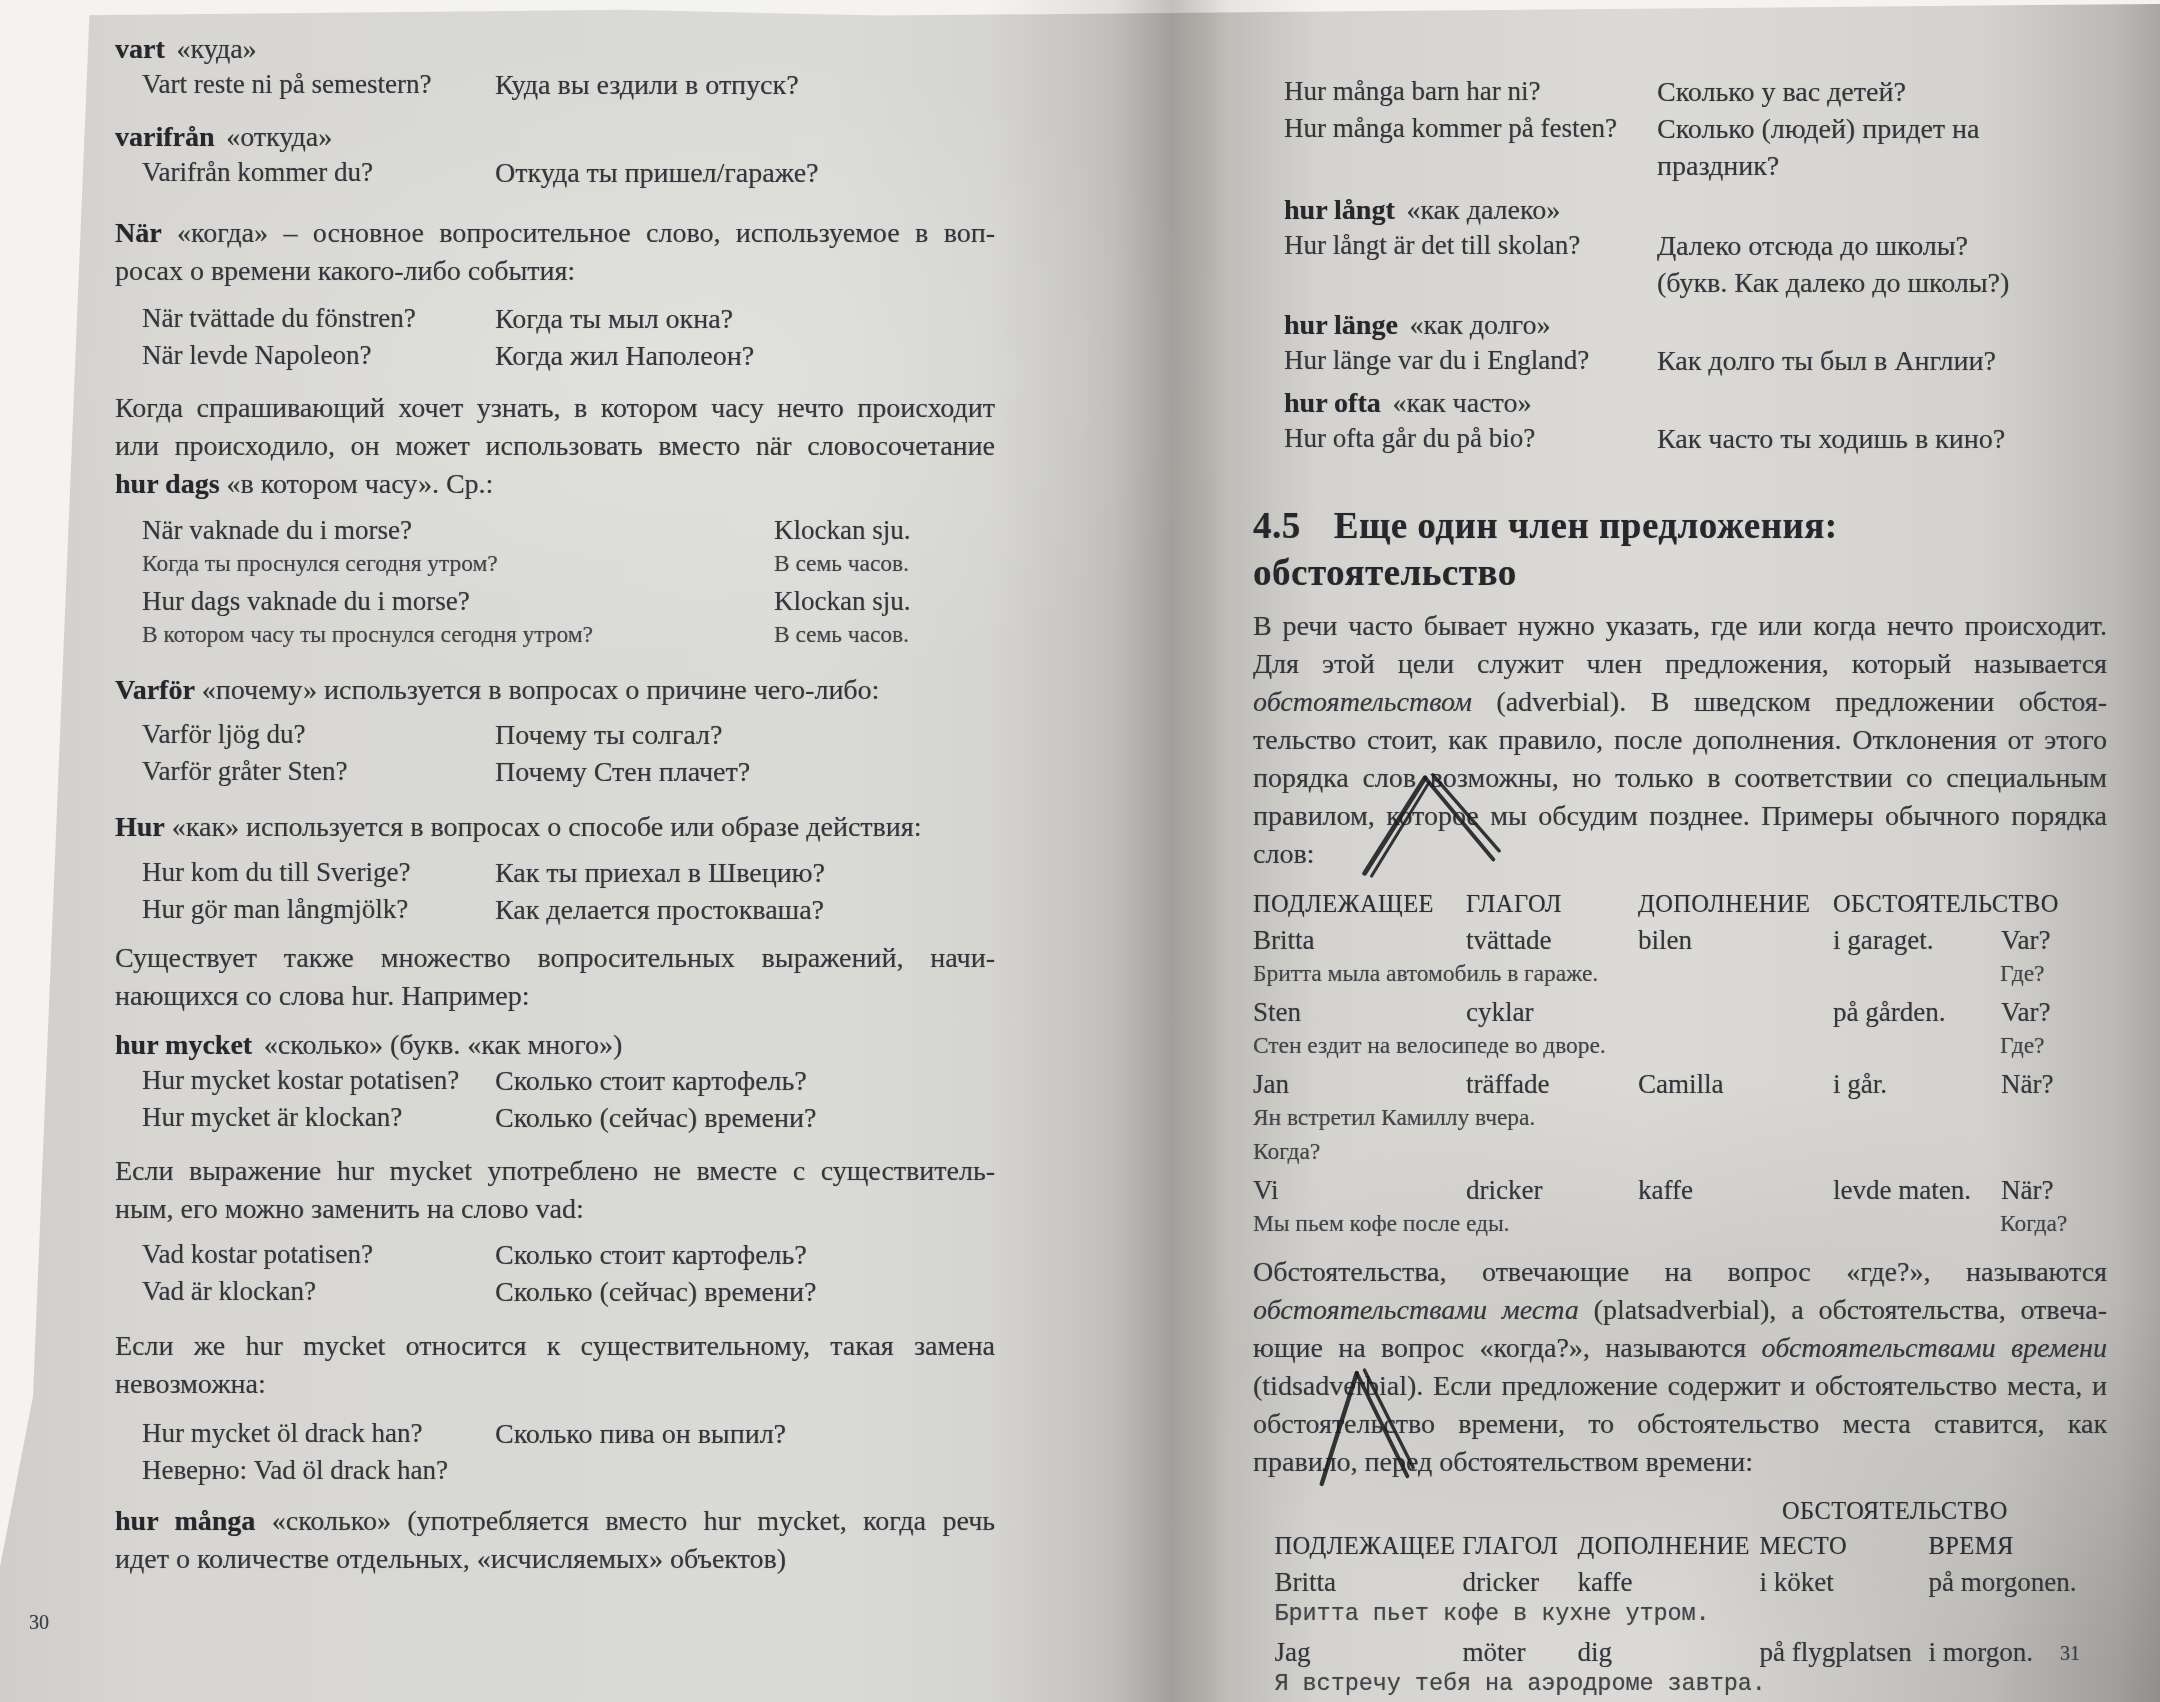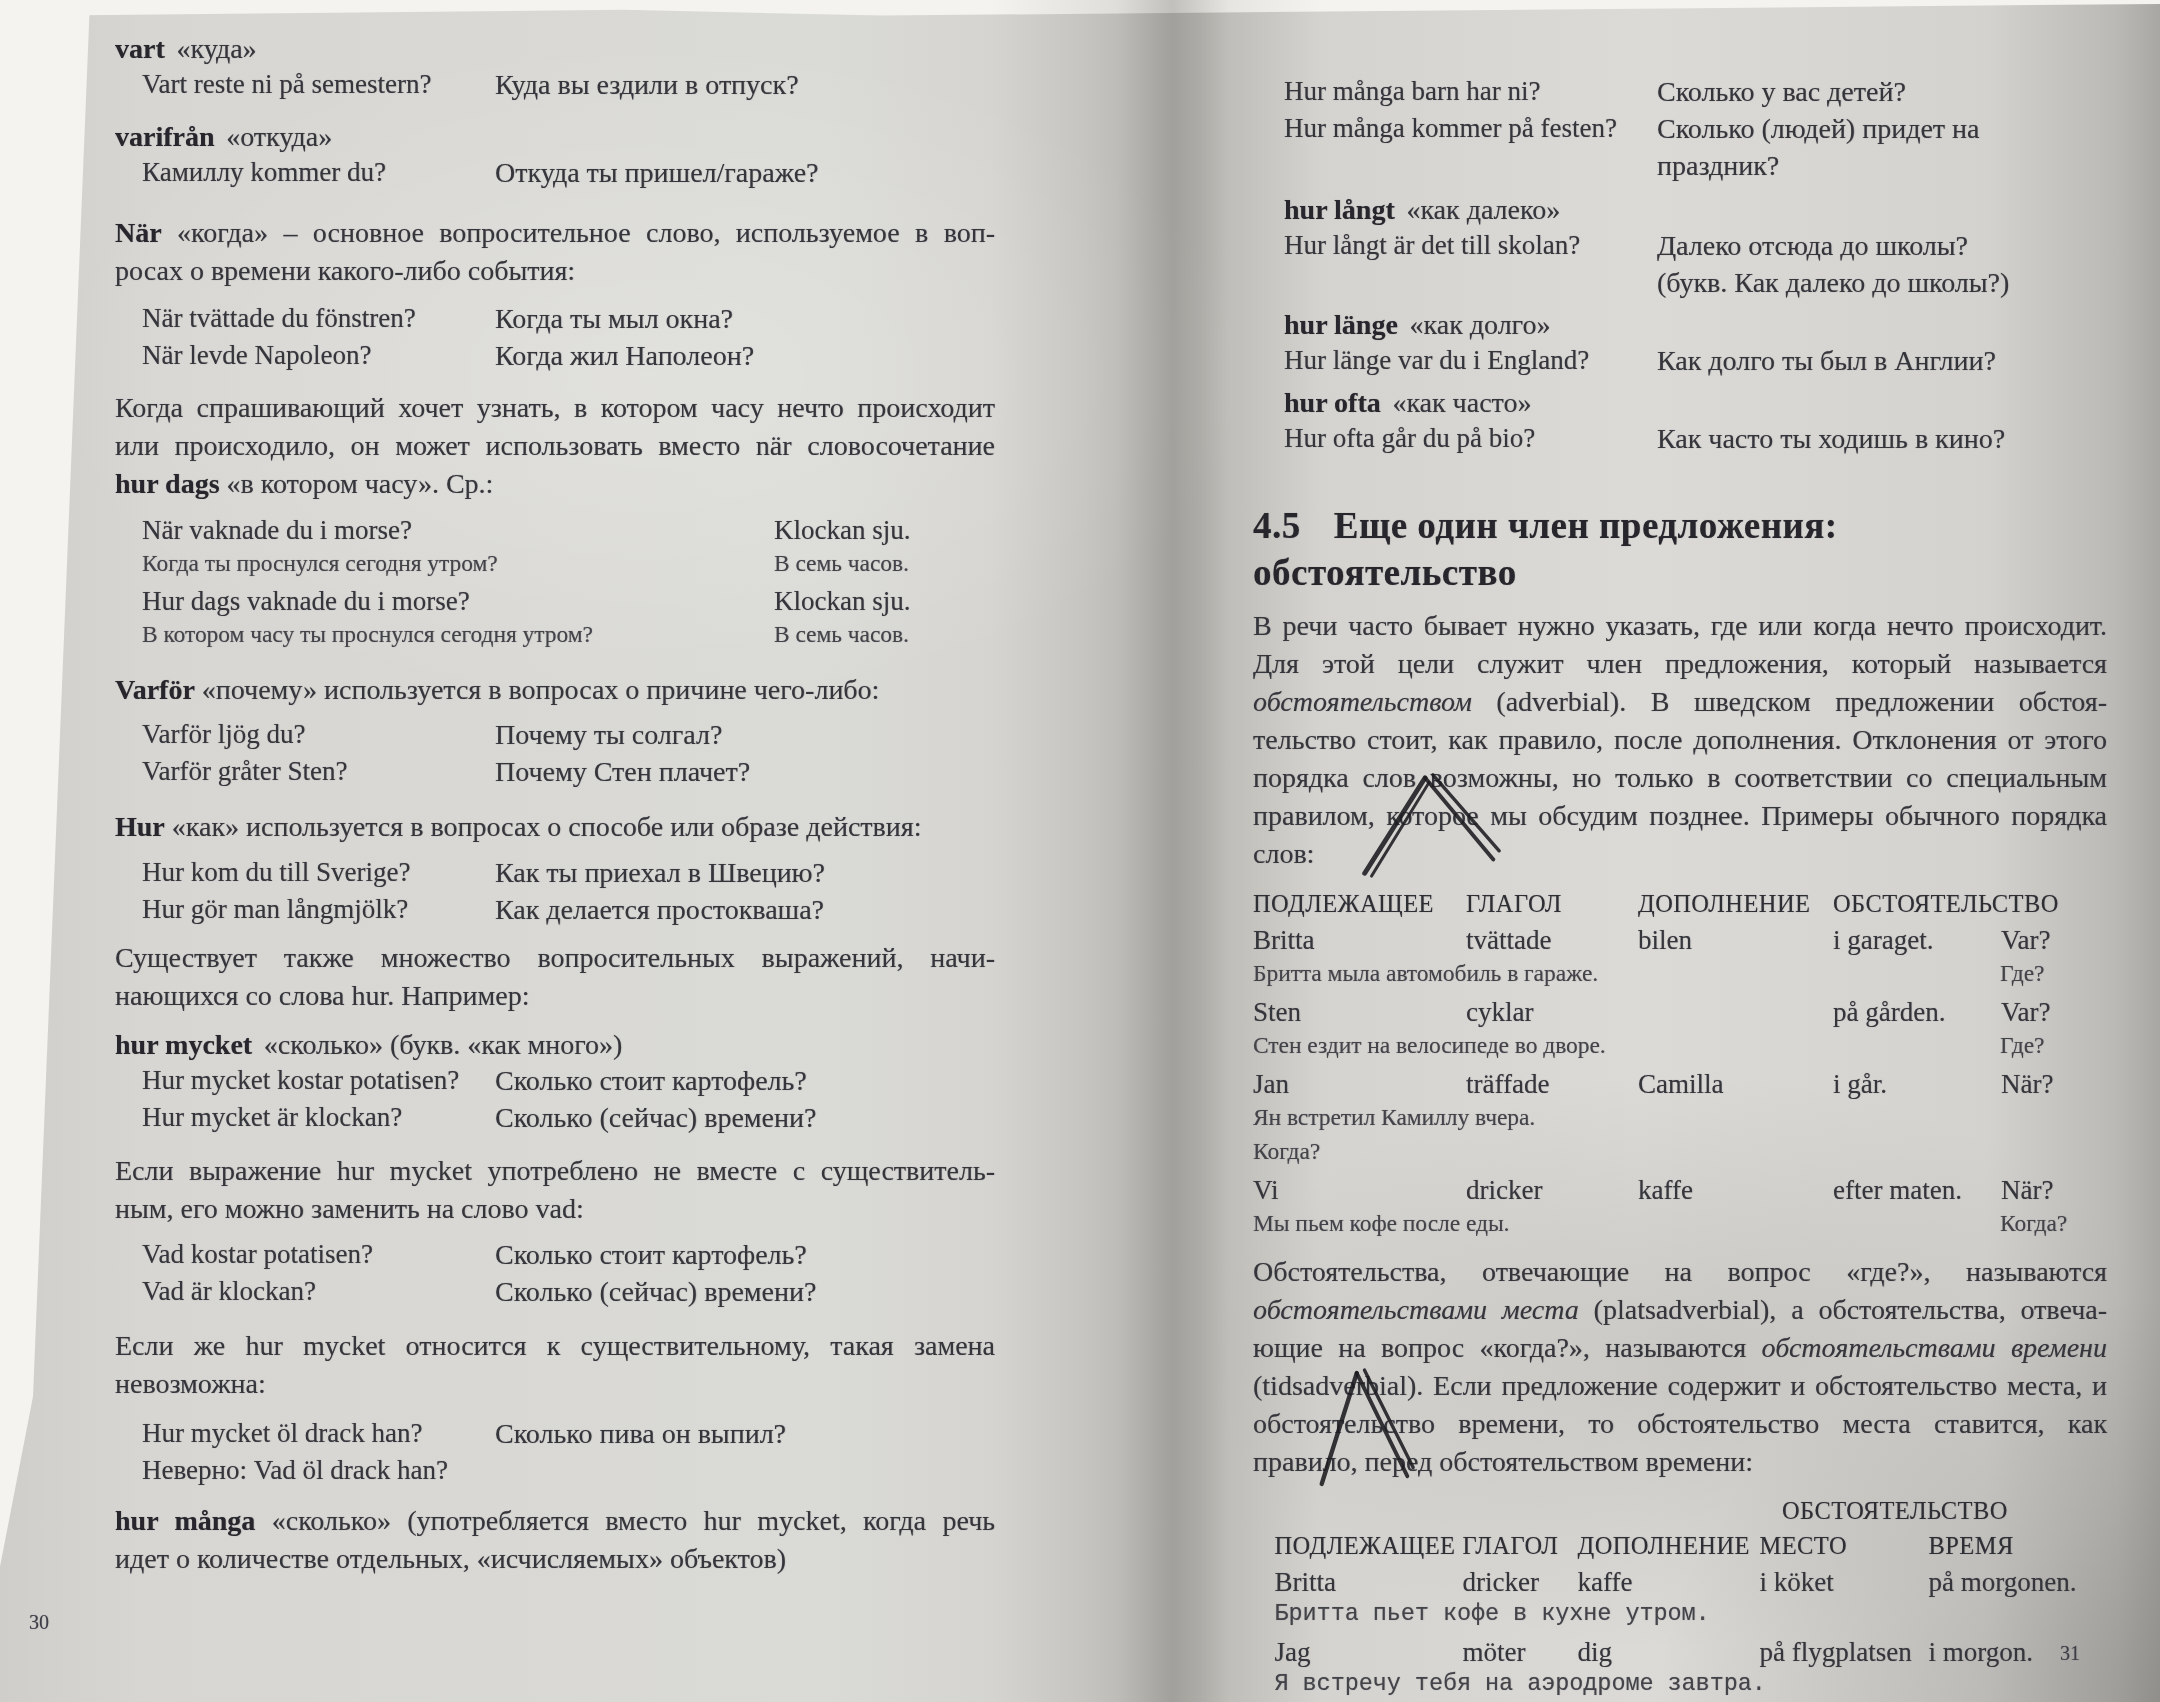--- a/index.html
+++ b/index.html
@@ -98,21 +98,21 @@
       <div class="term-line"><b>vart</b><span class="gloss">«куда»</span></div>
       <div class="ex-row">
           <span class="sv">Vart reste ni på semestern?</span>
           <span class="ru">Куда вы ездили в отпуск?</span>
         </div>
     </div>
 
     <div class="entry mt16">
       <div class="term-line"><b>varifrån</b><span class="gloss">«откуда»</span></div>
       <div class="ex-row">
-          <span class="sv">Камиллу kommer du?</span>
+          <span class="sv">Varifrån kommer du?</span>
           <span class="ru">Откуда ты пришел/гараже?</span>
         </div>
     </div>
 
     <p class="para mt24">
       <span class="jline"><b>När</b><span> «когда» – основное вопросительное слово, используемое в воп-</span></span>
       <span class="jline jend">росах о времени какого-либо события:</span>
     </p>
 
     <div class="mt10">
@@ -339,21 +339,21 @@
         <span></span>
       </div>
       <div class="t1-gloss">
         <span class="gql">Когда?</span>
       </div>
 
       <div class="t1-grid">
         <span>Vi</span>
         <span>dricker</span>
         <span>kaffe</span>
-        <span>efter maten.</span>
+        <span>levde maten.</span>
         <span>När?</span>
       </div>
       <div class="t1-gloss">
         <span>Мы пьем кофе после еды.</span>
         <span>Когда?</span>
       </div>
     </div>
 
     <p class="para mt16">
       <span class="jline">Обстоятельства, отвечающие на вопрос «где?», называются</span>

